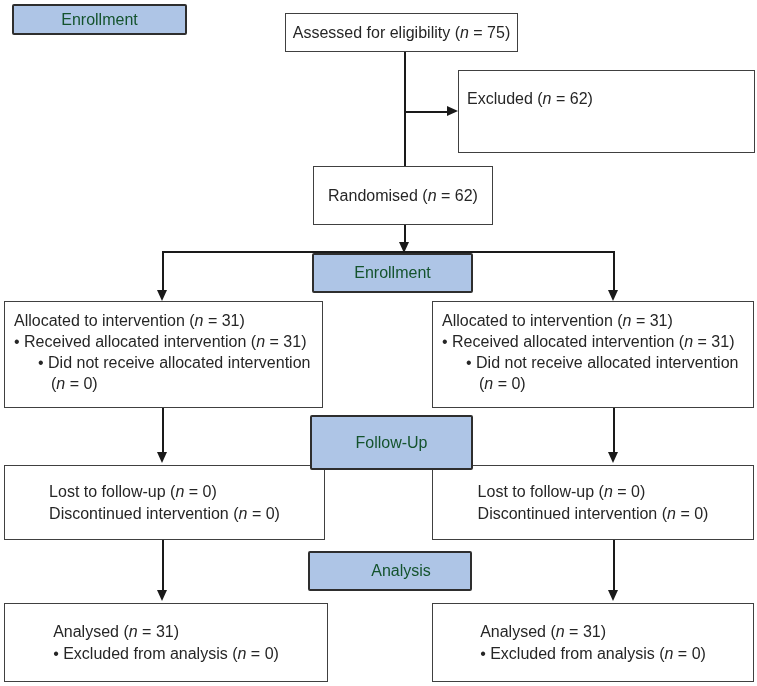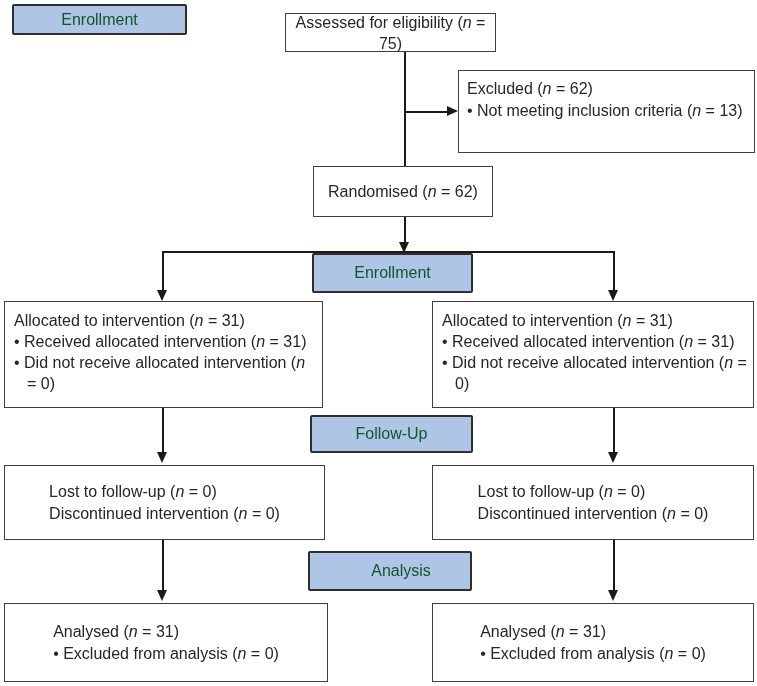--- a/index.html
+++ b/index.html
@@ -11,39 +11,39 @@
   
   .box{
     position:absolute;background:#ffffff;border:1.5px solid #404040;
     box-sizing:border-box;line-height:21px;z-index:2;
   }
   .center-text{display:flex;align-items:center;justify-content:center;text-align:center;}
   .center-block{display:flex;align-items:center;justify-content:center;}
   .center-block .inner{text-align:left;}
   .tline{white-space:nowrap;}
   .wrapline{white-space:normal;}
-  .hang{padding-left:13px;text-indent:-13px;}
-  .box.assessed   {left:285px;top:13px; width:211px;height:39px;}
-  .box.excluded   {left:458px;top:70px; width:297px;height:83px;padding:7px 2px 7px 8px;line-height:22px;}
-  .box.randomised {left:313px;top:166px;width:180px;height:51px;}
+  .hang{padding-left:13px;text-indent:-13px;margin-left:24px;}
+  .box.assessed   {left:285px;top:13px; width:233px;height:39px;}
+  .box.excluded   {left:458px;top:70px; width:297px;height:83px;padding:17px 2px 7px 8px;line-height:22px;}
+  .box.randomised {left:313px;top:166px;width:180px;height:59px;}
   .box.alloc-l    {left:4px;  top:301px;width:319px;height:107px;padding:8px 4px 4px 9px;}
   .box.alloc-r    {left:432px;top:301px;width:322px;height:107px;padding:8px 4px 4px 9px;}
   .box.fup-l      {left:4px;  top:465px;width:321px;height:75px;line-height:22px;}
   .box.fup-r      {left:432px;top:465px;width:322px;height:75px;line-height:22px;}
   .box.anal-l     {left:4px;  top:603px;width:324px;height:79px;line-height:22px;}
   .box.anal-r     {left:432px;top:603px;width:322px;height:79px;line-height:22px;}
   
   .stage{
     position:absolute;background:#aec5e6;border:2px solid #2e2e2e;border-radius:2px;
     box-sizing:border-box;display:flex;align-items:center;justify-content:center;
     z-index:3;color:#14532d;
   }
   .stage.enrollment{left:12px; top:4px;  width:175px;height:31px;}
   .stage.allocation{left:312px;top:253px;width:161px;height:40px;}
-  .stage.followup  {left:310px;top:415px;width:163px;height:38px;}
+  .stage.followup  {left:310px;top:415px;width:163px;height:55px;}
   .stage.analysis  {left:308px;top:551px;width:164px;height:40px;padding-left:22px;}
   
   .line{position:absolute;background:#1a1a1a;z-index:1;}
   .l-assess-rand {left:404px;top:52px; width:2px;height:114px;}
   .l-to-excluded {left:404px;top:111px;width:45px;height:2px;}
   .l-rand-branch {left:404px;top:217px;width:2px;height:27px;}
   .l-branch      {left:162px;top:251px;width:453px;height:2px;}
   .l-branch-left {left:162px;top:251px;width:2px;height:41px;}
   .l-branch-right{left:613px;top:251px;width:2px;height:41px;}
   .l-alloc-fup-l {left:162px;top:408px;width:2px;height:46px;}
@@ -100,21 +100,20 @@
   <div class="stage analysis">
     <span>Analysis</span>
   </div>
 
   <div class="box assessed center-text">
     <span>Assessed for eligibility (<i>n</i> = 75)</span>
   </div>
 
   <div class="box excluded">
     <div class="tline">Excluded (<i>n</i> = 62)</div>
-    <div class="tline">• Not meeting inclusion criteria (<i>n</i> = 13)</div>
   </div>
 
   <div class="box randomised center-text">
     <span>Randomised (<i>n</i> = 62)</span>
   </div>
 
   <div class="box alloc-l">
     <div class="tline">Allocated to intervention (<i>n</i> = 31)</div>
     <div class="tline">• Received allocated intervention (<i>n</i> = 31)</div>
     <div class="wrapline hang">• Did not receive allocated intervention (<i>n</i> = 0)</div>

